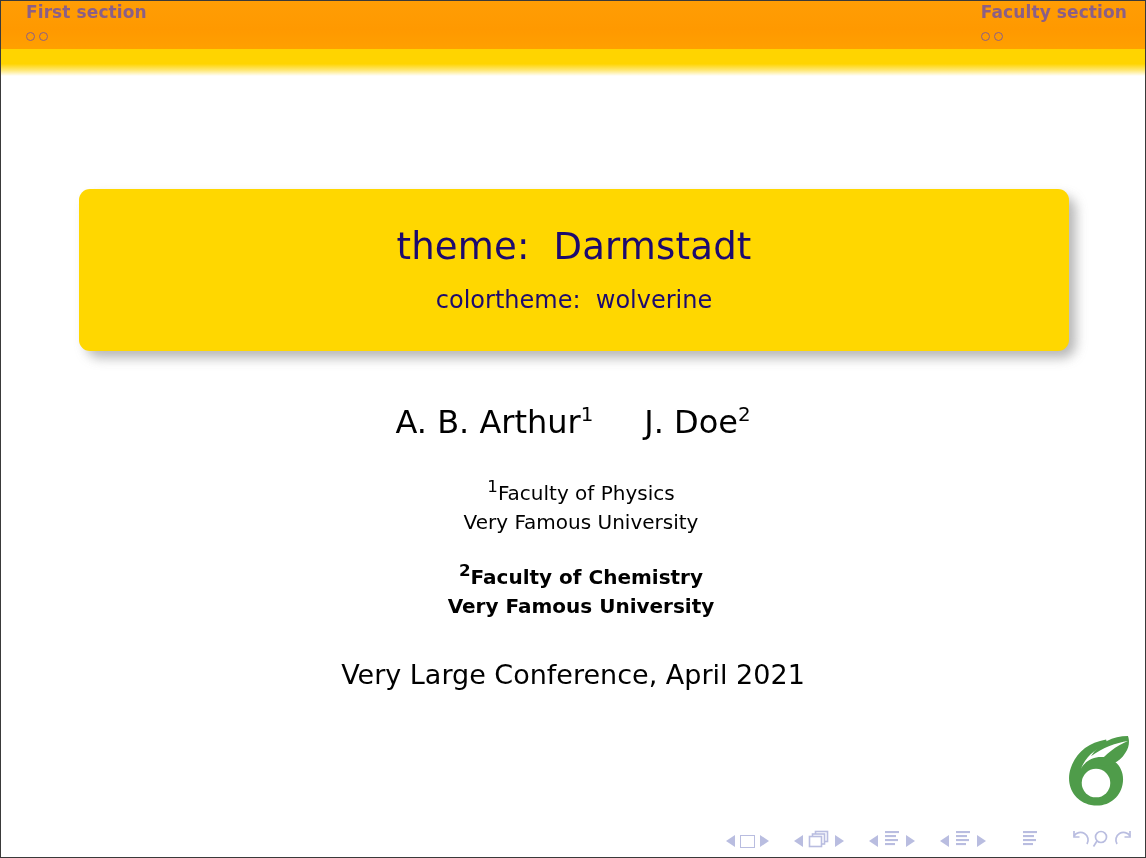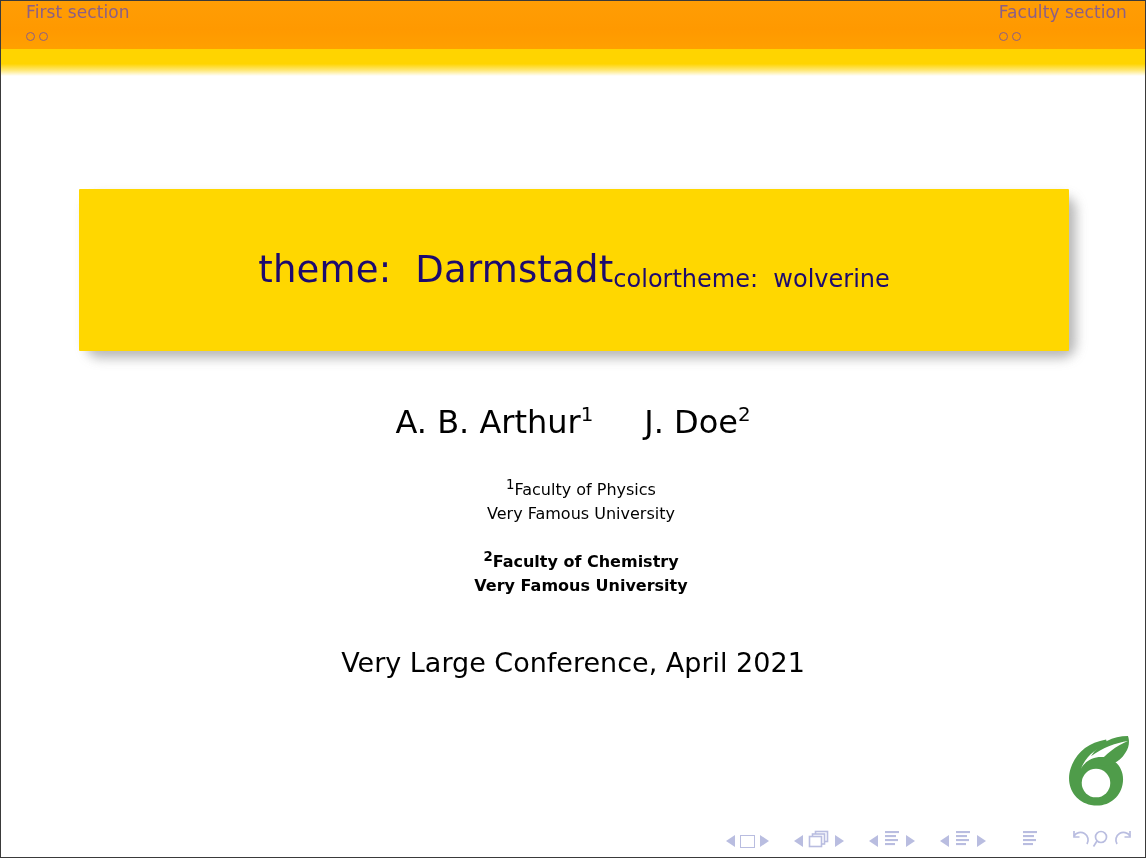--- a/index.html
+++ b/index.html
@@ -21,20 +21,21 @@
     overflow: hidden;
   }
 
   
   .headbar {
     position: absolute;
     left: 0;
     top: 0;
     width: 100%;
     height: 75px;
+    font-weight: bold;
   }
   .headbar-orange {
     position: absolute;
     left: 0; top: 0;
     width: 100%;
     height: 48px;
     background: linear-gradient(to bottom, #ff9d05 0%, #ff9900 60%, #ffa000 100%);
   }
   .headbar-yellow {
     position: absolute;
@@ -94,24 +95,24 @@
     border-radius: 14px;
     background: #9c9c9c;
     filter: blur(6px);
     opacity: 0.72;
   }
   .titlebox {
     position: absolute;
     left: 0; top: 0;
     width: 100%;
     height: 100%;
-    border-radius: 1px;
+    border-radius: 11px;
     background: #ffd700;
     display: flex;
-    flex-direction: row;
+    flex-direction: column;
     align-items: center;
     justify-content: center;
   }
   .title-main {
     color: #1c0a6e;
     font-size: 37px;
     line-height: 1.1;
     letter-spacing: 0.2px;
     white-space: pre;
   }
@@ -137,28 +138,28 @@
     line-height: 1.2;
     white-space: pre;
   }
   .authors sup, .inst sup {
     font-size: 0.62em;
     vertical-align: super;
     line-height: 0;
   }
   .inst-block {
     margin-top: 34px;
-    font-size: 16px;
+    font-size: 20px;
     line-height: 1.45;
     padding-left: 16px;
   }
   .inst-block.second { margin-top: 22px; font-weight: bold; }
   .inst-line { white-space: pre; }
   .date-line {
-    margin-top: 50px;
+    margin-top: 38px;
     font-size: 27px;
     white-space: pre;
   }
 
   
   .logo {
     position: absolute;
     right: 6px;
     bottom: 42px;
     width: 86px;

